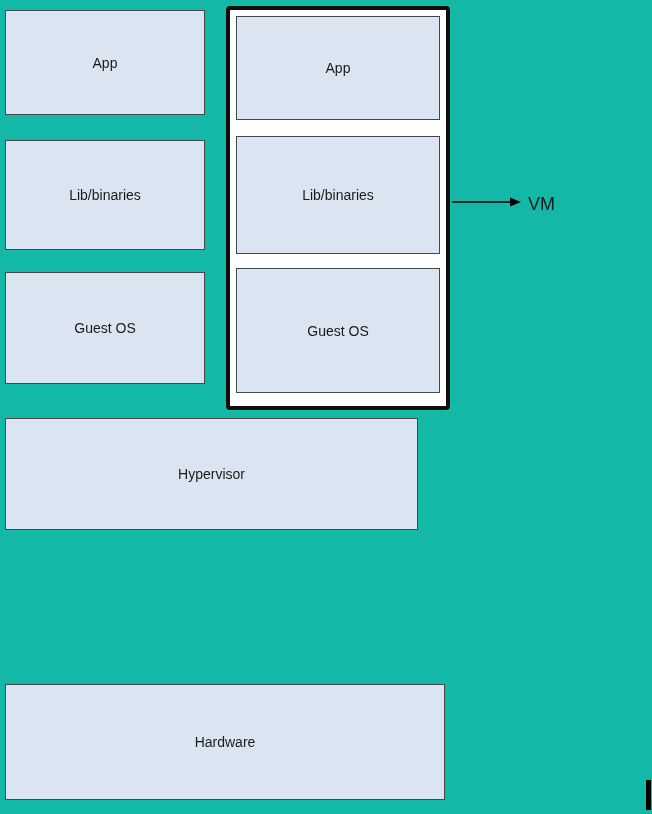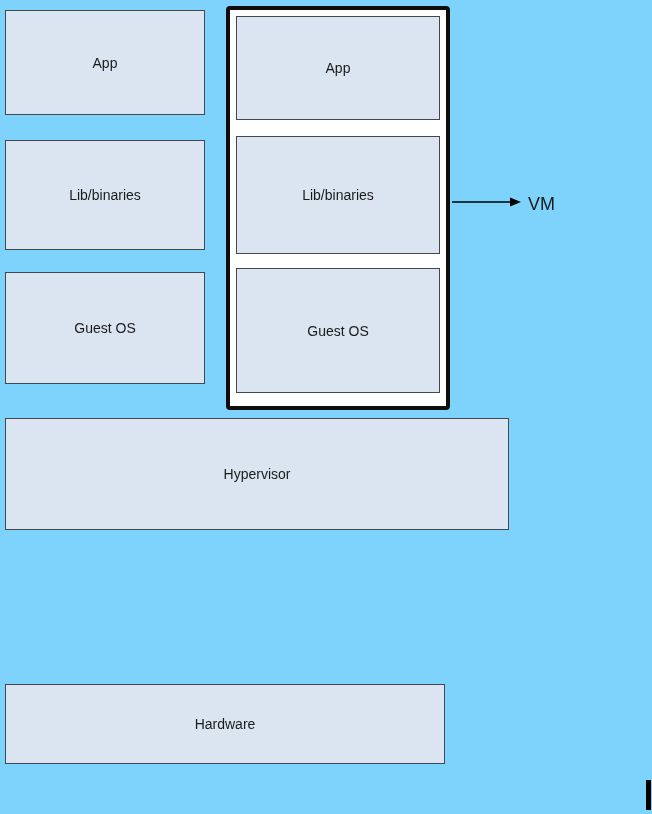--- a/index.html
+++ b/index.html
@@ -6,21 +6,21 @@
     --box-fill:#dbe5f1;
     --box-border:#44474c;
     --vm-border:#0d0d0d;
     --text:#1a1a1a;
   }
   html,body{margin:0;padding:0;background:#ffffff;}
   .canvas{
     position:relative;
     width:652px;
     height:814px;
-    background:#7dd3fc;
+    background:#14b8a6;
     font-family:"Liberation Sans", sans-serif;
     color:var(--text);
     overflow:hidden;
   }
   .box{
     position:absolute;
     background:var(--box-fill);
     border:1px solid var(--box-border);
     display:flex;
     align-items:center;
@@ -38,23 +38,23 @@
     left:226px; top:6px; width:224px; height:404px;
     border:4px solid var(--vm-border);
     border-radius:4px;
     box-sizing:border-box;
     background:#ffffff;
   }
   .v-app        {left:236px; top:16px;  width:204px; height:104px;}
   .v-lib        {left:236px; top:136px; width:204px; height:118px;}
   .v-guest      {left:236px; top:268px; width:204px; height:125px;}
   
-  .hypervisor   {left:5px;  top:418px; width:504px; height:112px;}
+  .hypervisor   {left:5px;  top:418px; width:413px; height:112px;}
   .hostos       {left:5px;  top:547px; width:440px; height:125px;}
-  .hardware     {left:5px;  top:684px; width:440px; height:80px;}
+  .hardware     {left:5px;  top:684px; width:440px; height:116px;}
   
   .vm-arrow{
     position:absolute;
     left:452px; top:195px;
     width:72px; height:14px;
   }
   .vm-label{
     position:absolute;
     left:528px; top:194px;
     font-size:18px;

